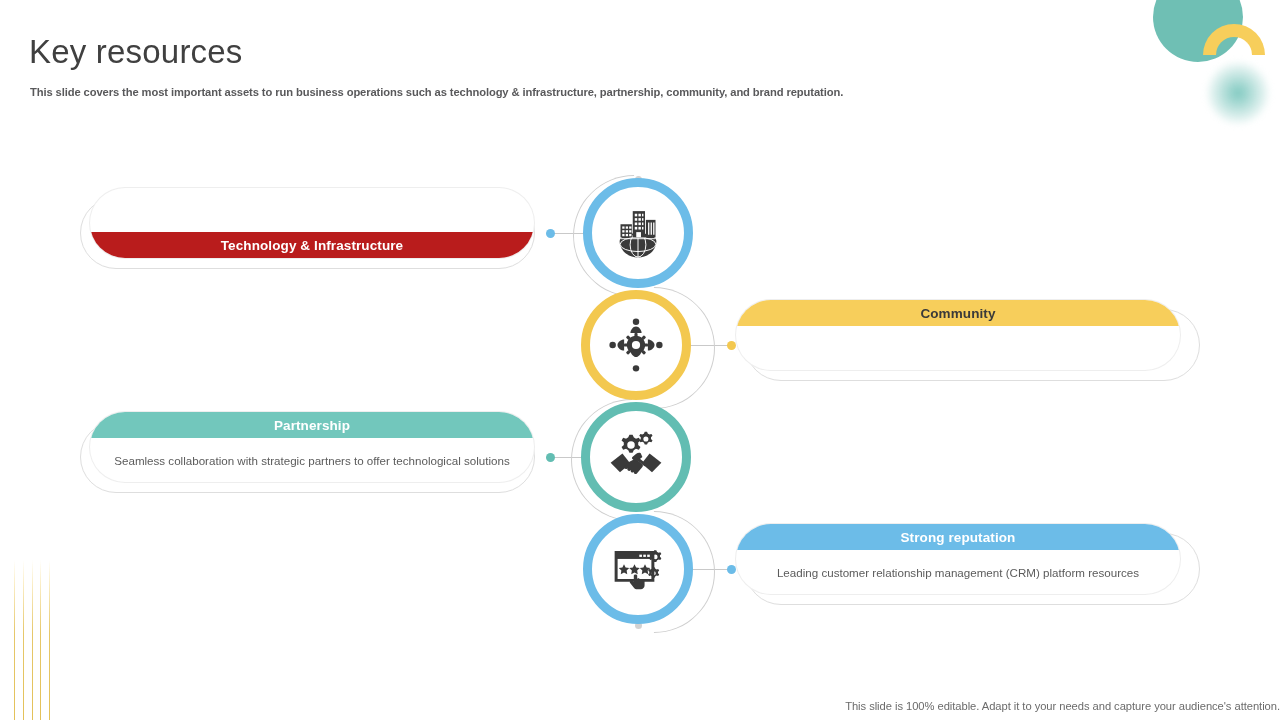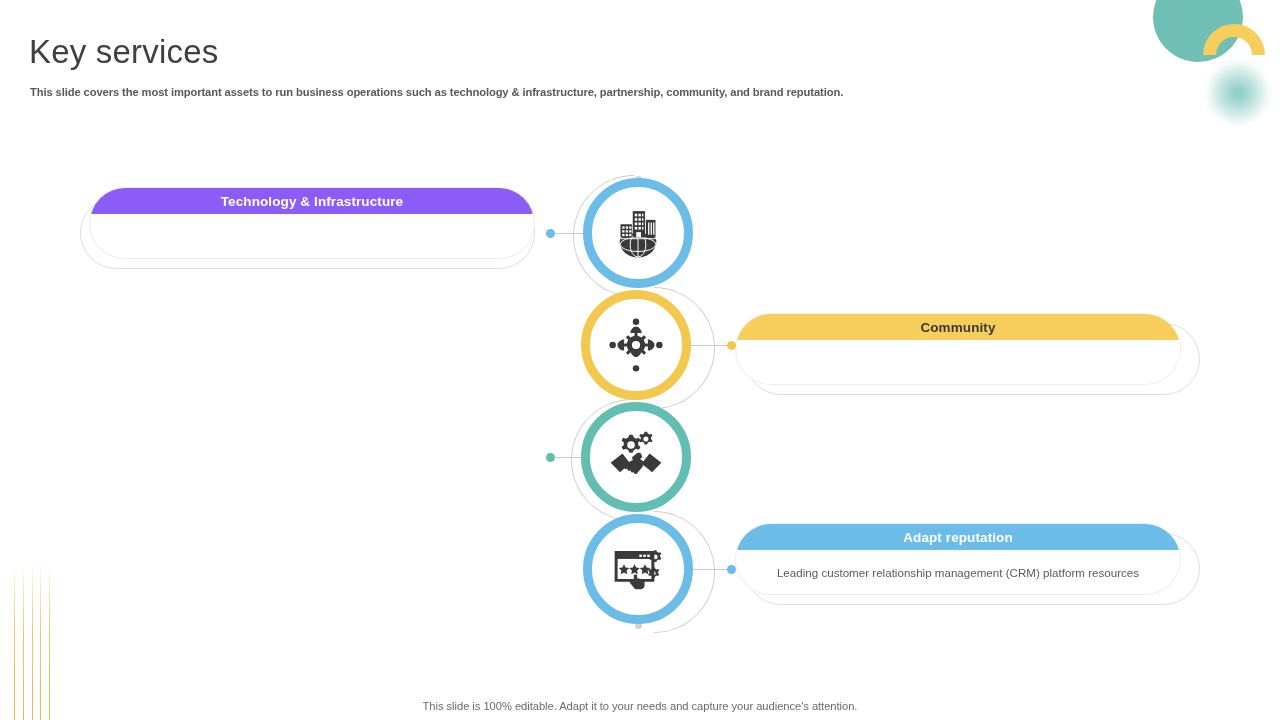--- a/index.html
+++ b/index.html
@@ -138,55 +138,55 @@
     height:46px; width:100%;
     display:flex; align-items:center; justify-content:center;
     padding:0 22px;
     font-size:11.6px; color:#5B5B5B; line-height:16px;
     text-align:center;
   }
 
   
   .footer-note{
     position:absolute; left:0; top:700px; width:1280px;
-    text-align:center; font-size:11.2px; color:#6B6B6B;
+    text-align:right; font-size:11.2px; color:#6B6B6B;
     letter-spacing:-.05px;
   }
 </style>
 </head>
 <body>
 
 <div class="deco-teal-circle"></div>
 <div class="deco-yellow-arch"></div>
 <div class="deco-blur-blob"></div>
 <div class="deco-lines">
   <span></span>
     <span></span>
     <span></span>
     <span></span>
     <span></span>
 </div>
 
-<h1 class="page-title">Key services</h1>
+<h1 class="page-title">Key resources</h1>
 <p class="page-subtitle">This slide covers the most important assets to run business operations such as technology &amp; infrastructure, partnership, community, and brand reputation.</p>
 
 <div class="diagram">
 
   <div class="row" style="top:178px;">
 
     <div class="node-arc arc-left" style="top:-3px;"></div>
     <div class="arc-dot" style="left:635px; top:-2px;"></div>
 
     <div class="connector" style="left:548px; top:55px; width:50px;"></div>
     <div class="conn-dot" style="left:546px; top:51px; background:#6CBCE8;"></div>
 
     <div class="card" style="left:80px; top:9px;">
       <div class="card-outline"></div>
       <div class="card-inner">
-        <div class="card-head" style="background:#8b5cf6;">Technology &amp; Infrastructure</div>
+        <div class="card-head" style="background:#b91c1c;margin-top:44px;">Technology &amp; Infrastructure</div>
       </div>
     </div>
 
     <div class="node" style="top:0;">
       <svg viewBox="0 0 64 64" aria-hidden="true">
         <g fill="#3A3A3A">
 
           <path d="M32 32c-11.6 0-21 4.1-21 9.2C11 52 20.4 60 32 60s21-8 21-18.8C53 36.1 43.6 32 32 32z"></path>
         </g>
         <g stroke="#ffffff" stroke-width="1.1" fill="none">
@@ -234,21 +234,21 @@
     </div>
   </div>
 
   <div class="row" style="top:290px;">
 
     <div class="node-arc arc-right" style="top:-3px;"></div>
 
     <div class="connector" style="left:678px; top:55px; width:56px;"></div>
     <div class="conn-dot" style="left:727px; top:51px; background:#F3C84F;"></div>
 
-    <div class="card" style="left:735px; top:23px;">
+    <div class="card" style="left:735px; top:9px;">
       <div class="card-outline" style="left:10px;"></div>
       <div class="card-inner" style="left:0;">
         <div class="card-head dark-text" style="background:#F7CE5B;">Community</div>
       </div>
     </div>
 
     <div class="node c-yellow" style="top:0; left:581px;">
       <svg viewBox="0 0 64 64" aria-hidden="true">
         <g fill="#3A3A3A">
 
@@ -278,20 +278,27 @@
     </div>
   </div>
 
   <div class="row" style="top:402px;">
 
     <div class="node-arc arc-left" style="top:-3px; left:571px;"></div>
 
     <div class="connector" style="left:548px; top:55px; width:50px;"></div>
     <div class="conn-dot" style="left:546px; top:51px; background:#62BDB2;"></div>
 
+    <div class="card" style="left:80px; top:9px;">
+      <div class="card-outline"></div>
+      <div class="card-inner">
+        <div class="card-head" style="background:#72C7BC;">Partnership</div>
+        <div class="card-body">Seamless collaboration with strategic partners to offer technological solutions</div>
+      </div>
+    </div>
 
     <div class="node c-teal" style="top:0; left:581px;">
       <svg viewBox="0 0 64 64" aria-hidden="true">
         <g fill="#3A3A3A">
 
           <path d="M24.5 6.5 23 9.8a9 9 0 0 0-2.3 1.3l-3.4-1-1.8 3.1 2.6 2.3a9 9 0 0 0 0 2.7l-2.6 2.3 1.8 3.1 3.4-1a9 9 0 0 0 2.3 1.3l1.5 3.3h3.6l1.5-3.3a9 9 0 0 0 2.3-1.3l3.4 1 1.8-3.1-2.6-2.3a9 9 0 0 0 0-2.7l2.6-2.3-1.8-3.1-3.4 1a9 9 0 0 0-2.3-1.3l-1.5-3.3zm1.8 7.6a4.3 4.3 0 1 1 0 8.6 4.3 4.3 0 0 1 0-8.6z"></path>
 
           <path d="M42 3.2l-1 2.2a6.5 6.5 0 0 0-1.7.9l-2.3-.7-1.3 2.2 1.8 1.6a6.5 6.5 0 0 0 0 2l-1.8 1.6 1.3 2.2 2.3-.7a6.5 6.5 0 0 0 1.7.9l1 2.2h2.6l1-2.2a6.5 6.5 0 0 0 1.7-.9l2.3.7 1.3-2.2-1.8-1.6a6.5 6.5 0 0 0 0-2l1.8-1.6-1.3-2.2-2.3.7a6.5 6.5 0 0 0-1.7-.9l-1-2.2zm1.3 5.4a2.9 2.9 0 1 1 0 5.8 2.9 2.9 0 0 1 0-5.8z"></path>
 
           <path d="M3 38.5 16.5 28l9 11.5-11.8 9.8z"></path>
@@ -310,21 +317,21 @@
 
     <div class="node-arc arc-right" style="top:-3px;"></div>
     <div class="arc-dot" style="left:635px; top:108px;"></div>
 
     <div class="connector" style="left:678px; top:55px; width:56px;"></div>
     <div class="conn-dot" style="left:727px; top:51px; background:#6CBCE8;"></div>
 
     <div class="card" style="left:735px; top:9px;">
       <div class="card-outline" style="left:10px;"></div>
       <div class="card-inner" style="left:0;">
-        <div class="card-head" style="background:#6CBCE8;">Adapt reputation</div>
+        <div class="card-head" style="background:#6CBCE8;">Strong reputation</div>
         <div class="card-body">Leading customer relationship management (CRM) platform resources</div>
       </div>
     </div>
 
     <div class="node" style="top:0;">
       <svg viewBox="0 0 64 64" aria-hidden="true">
         <g fill="#3A3A3A">
 
           <path d="M50.5 10.5l-.9 2a6 6 0 0 0-1.6.9l-2.1-.6-1.2 2 1.6 1.5a6 6 0 0 0 0 1.8l-1.6 1.5 1.2 2 2.1-.6a6 6 0 0 0 1.6.9l.9 2h2.4l.9-2a6 6 0 0 0 1.6-.9l2.1.6 1.2-2-1.6-1.5a6 6 0 0 0 0-1.8l1.6-1.5-1.2-2-2.1.6a6 6 0 0 0-1.6-.9l-.9-2zm1.2 5a2.7 2.7 0 1 1 0 5.4 2.7 2.7 0 0 1 0-5.4z"></path>
           <path d="M48.8 30l-.8 1.8a5.4 5.4 0 0 0-1.4.8l-1.9-.5-1.1 1.8 1.4 1.3a5.4 5.4 0 0 0 0 1.6l-1.4 1.3 1.1 1.8 1.9-.5a5.4 5.4 0 0 0 1.4.8l.8 1.8h2.2l.8-1.8a5.4 5.4 0 0 0 1.4-.8l1.9.5 1.1-1.8-1.4-1.3a5.4 5.4 0 0 0 0-1.6l1.4-1.3-1.1-1.8-1.9.5a5.4 5.4 0 0 0-1.4-.8l-.8-1.8zm1.1 4.5a2.4 2.4 0 1 1 0 4.8 2.4 2.4 0 0 1 0-4.8z"></path>

